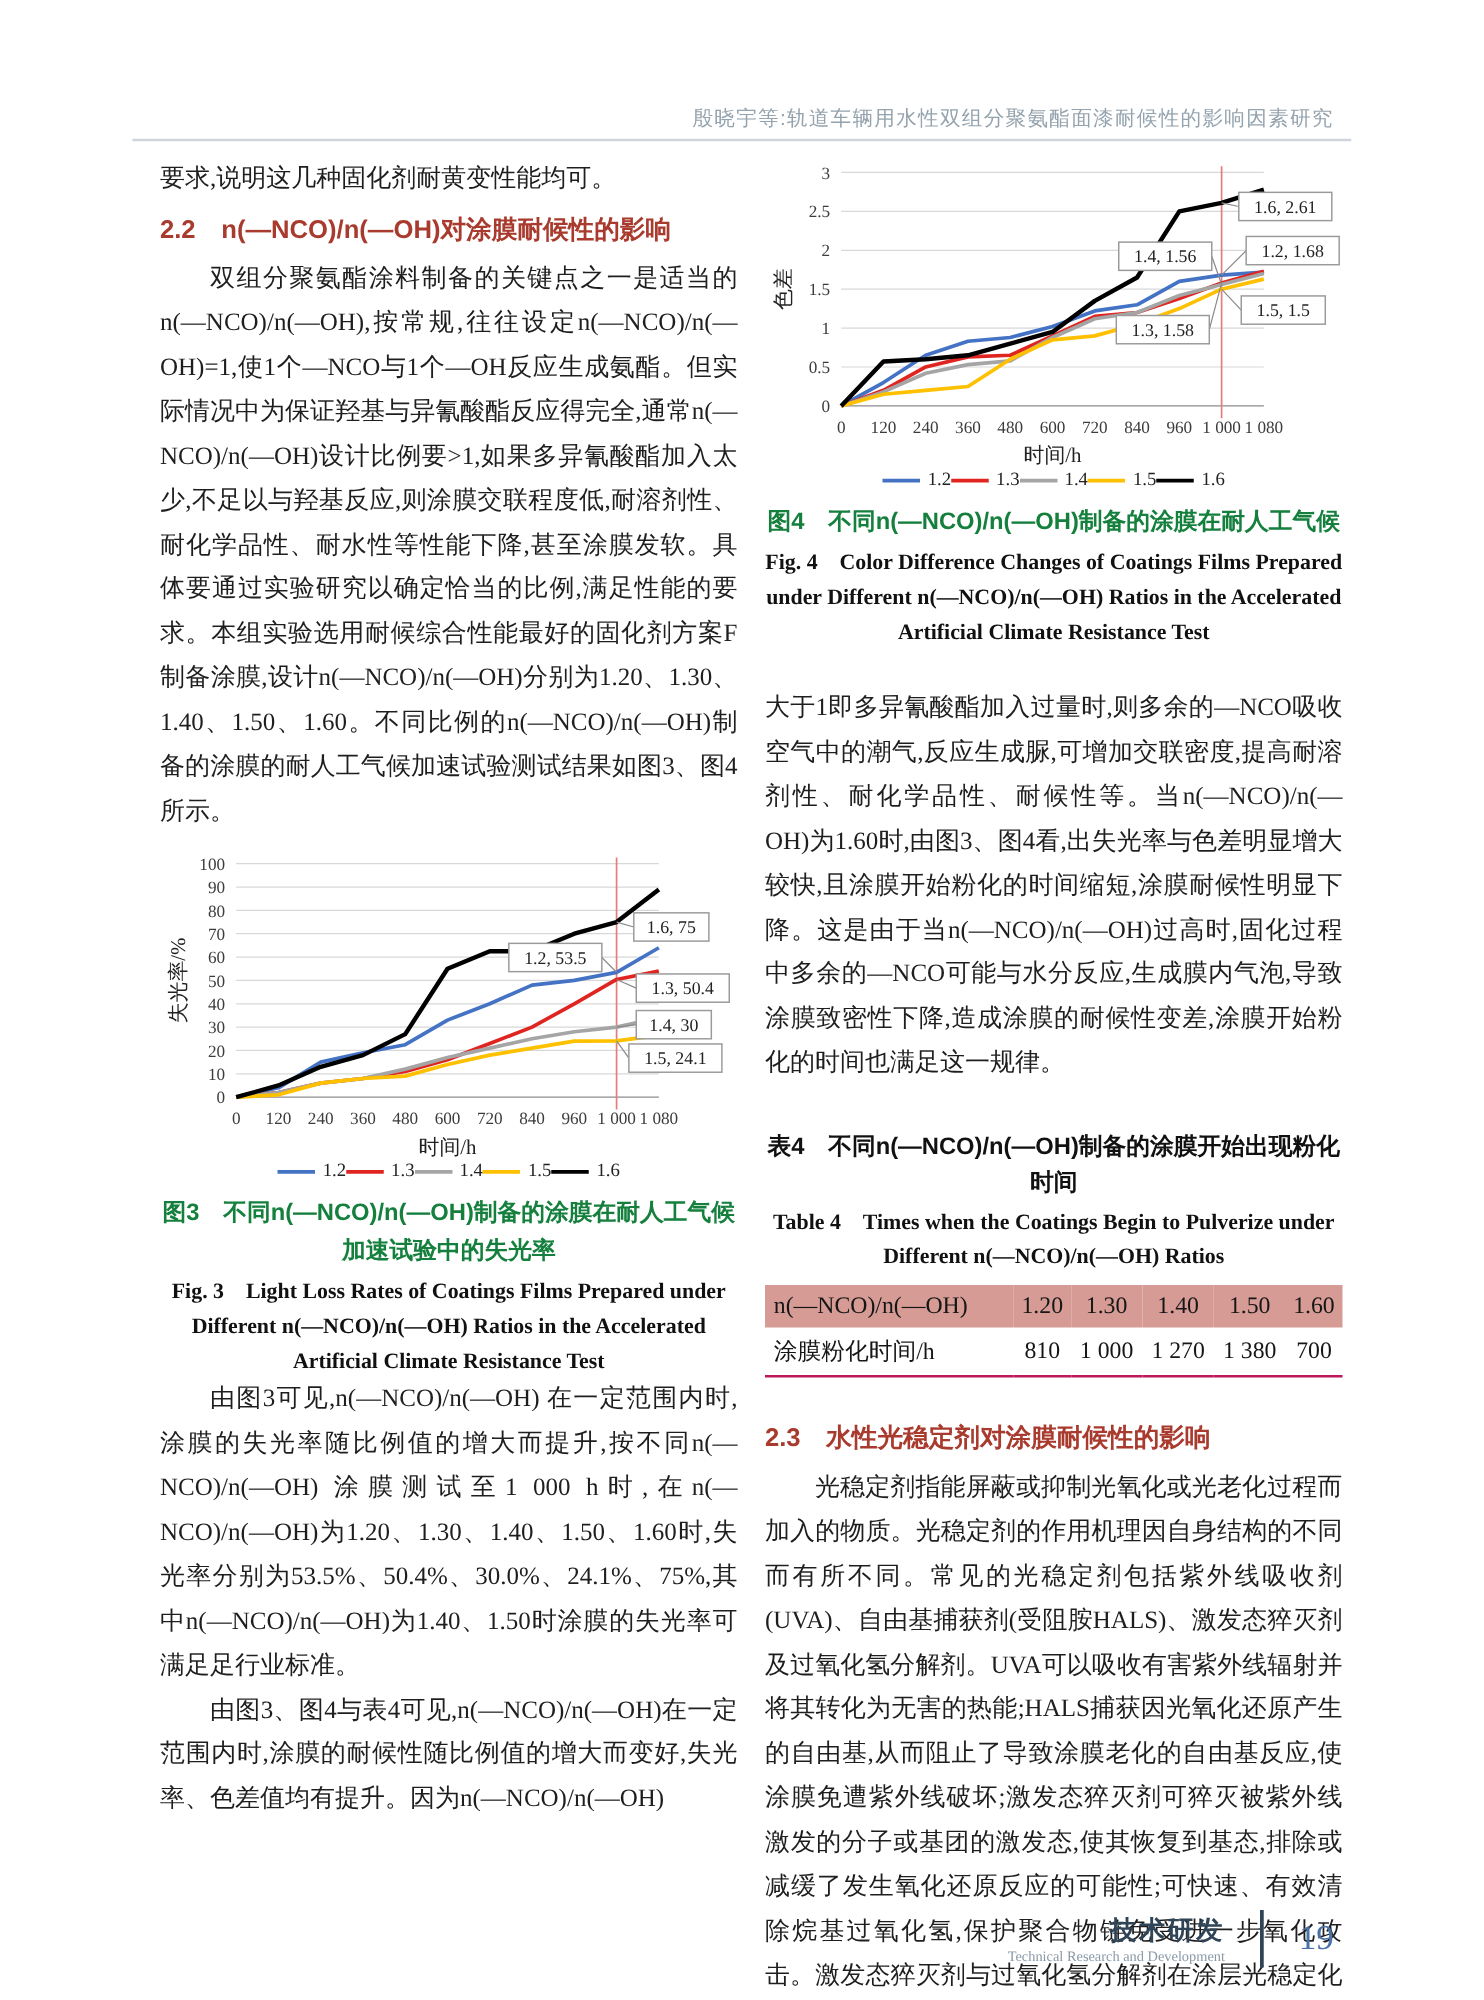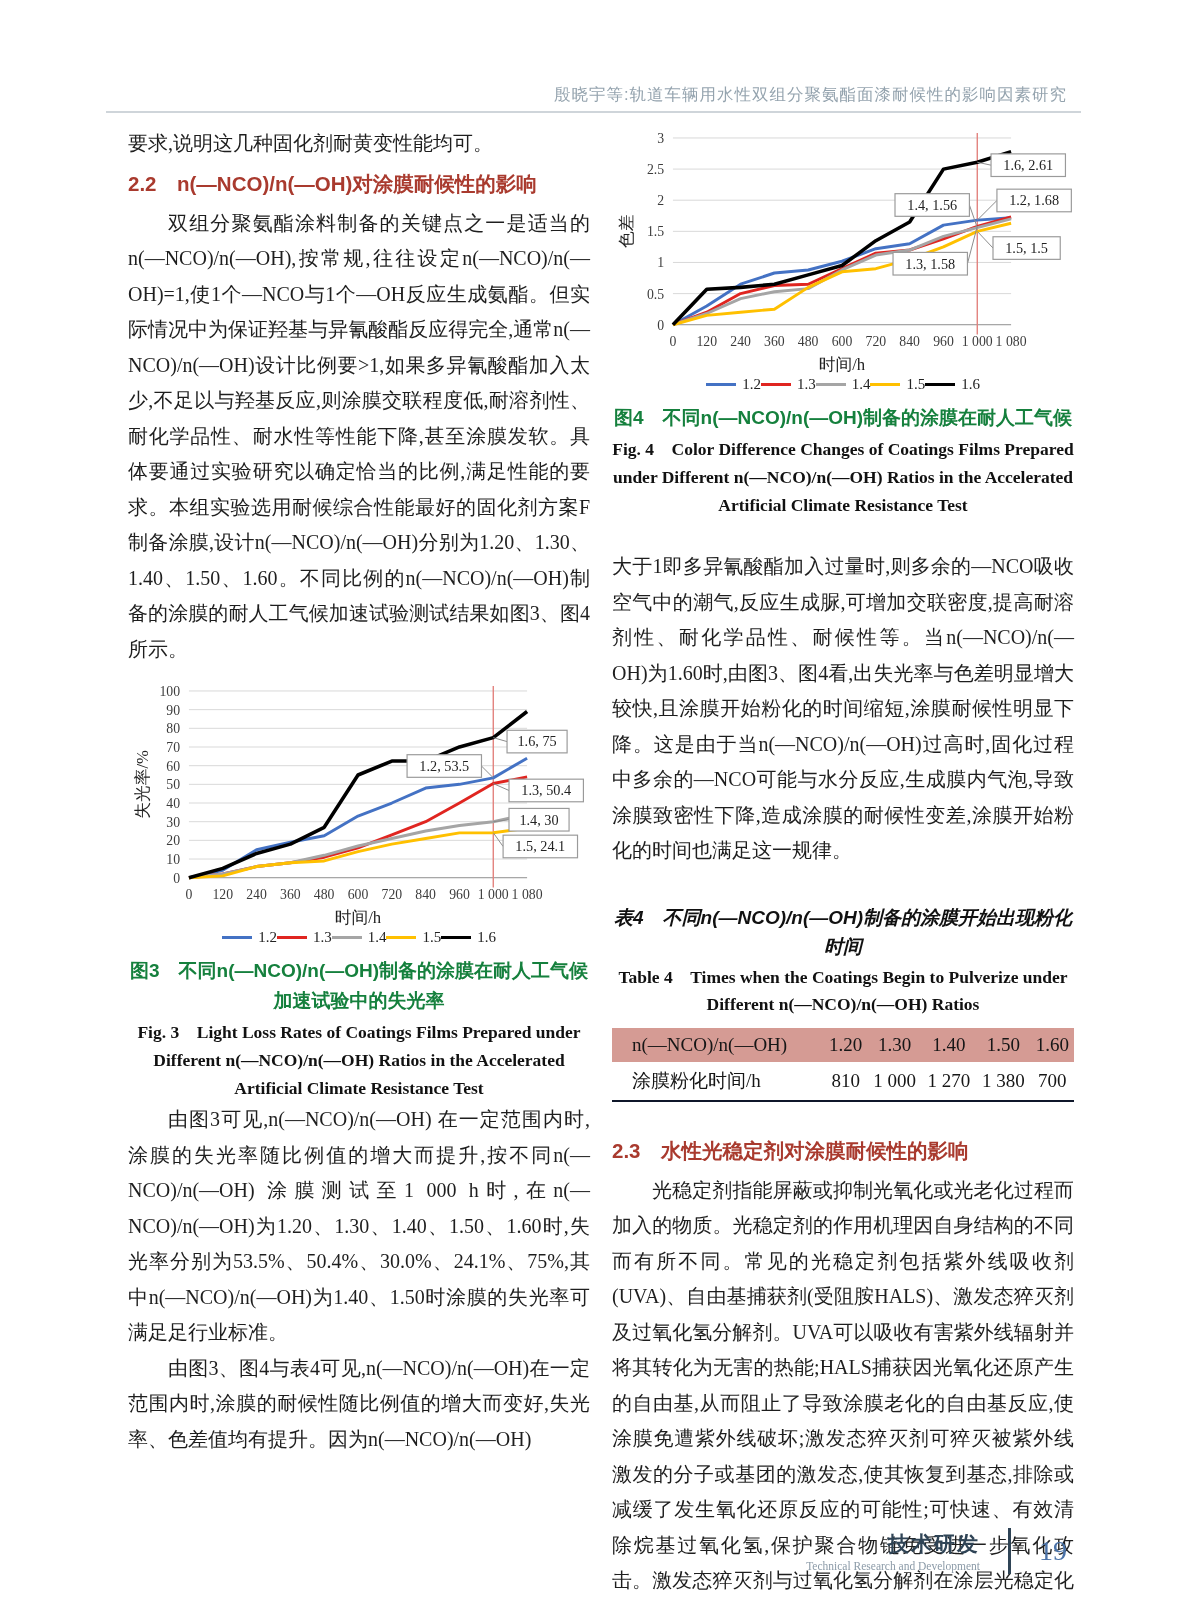--- a/index.html
+++ b/index.html
@@ -35,28 +35,28 @@
     display:inline-block; width:30px; height:0;
     border-top:3.5px solid #000; margin-right:6px;
   }
   .fig-cap-zh {
     font-family:"Liberation Sans", sans-serif; font-weight:bold;
     font-size:19px; text-align:center; line-height:30px; margin-top:10px; color:#15803d;
   }
   .fig-cap-en { font-weight:bold; font-size:17.5px; text-align:center; line-height:28px; margin-top:2px; color:#111; }
   .tbl-cap-zh {
     font-family:"Liberation Sans", sans-serif; font-weight:bold;
-    font-size:19px; text-align:center; line-height:29px; margin-top:34px; color:#111;font-style:italic;
+    font-size:19px; text-align:center; line-height:29px; margin-top:34px; color:#111;
   }
   .tbl-cap-en { font-weight:bold; font-size:17.5px; text-align:center; line-height:27px; margin-top:3px; color:#111; }
   table.t4 { width:100%; border-collapse:collapse; font-size:19px; margin-top:10px; }
   table.t4 td { padding:6px 2px; text-align:center; color:#161616; }
   table.t4 tr.hd td { background:#d59b94; }
-  table.t4 td.lbl { text-align:left; padding-left:20px; }
-  table.t4 tr.dr td { border-bottom:2px solid #0f172a; }
+  table.t4 td.lbl { text-align:left; padding-left:7px; }
+  table.t4 tr.dr td { border-bottom:2px solid #be185d; }
   .para-after-chart { margin-top:26px; }
   .footer { position:absolute; right:120px; bottom:26px; display:flex; align-items:center; gap:28px; }
   .f-text { text-align:right; }
   .f-zh {
     font-family:"Liberation Sans", sans-serif; font-weight:bold;
     font-size:21px; color:#2f4456; letter-spacing:2px;
   }
   .f-en { font-size:11.5px; color:#8b9aa7; margin-top:2px; }
   .f-bar { width:3px; height:46px; background:#2f4456; }
   .f-num { font-size:28px; color:#4a72a8; }

